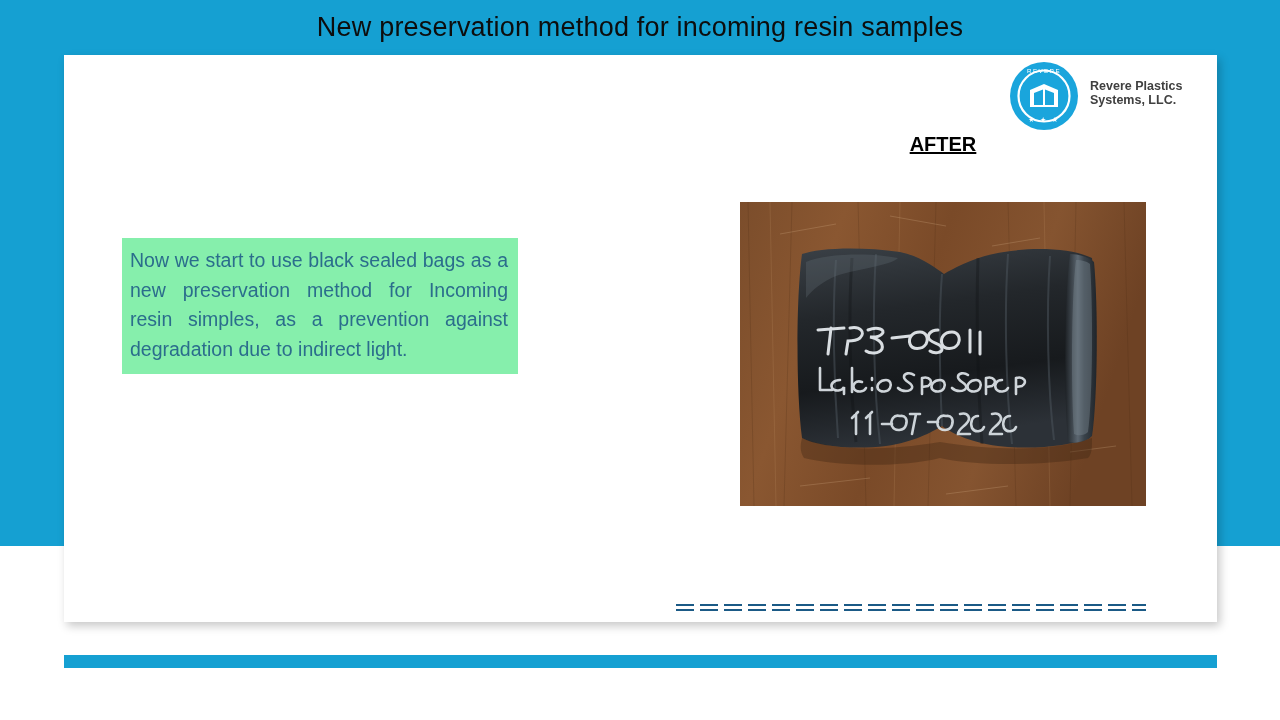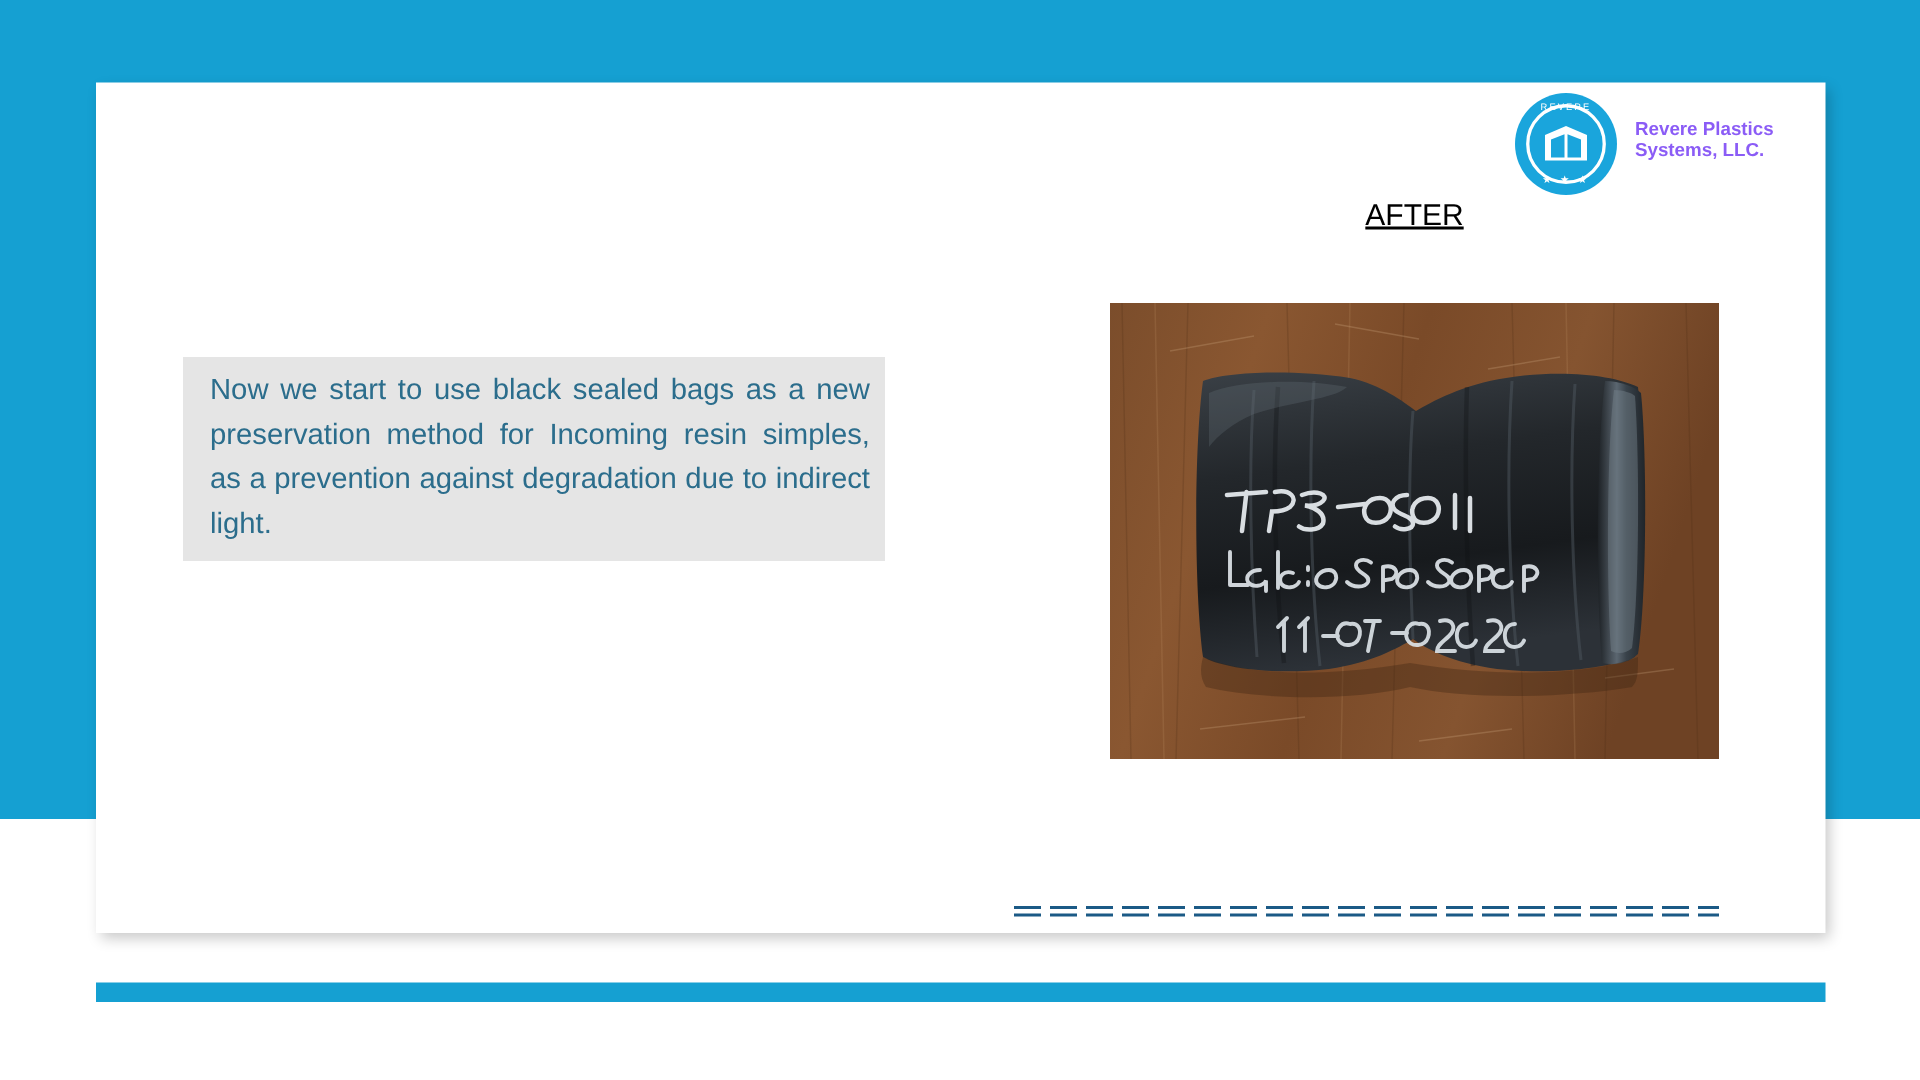--- a/index.html
+++ b/index.html
@@ -79,48 +79,48 @@
     height: 68px;
     border-radius: 50%;
     background: #1aa5dc;
   }
   .logo-text {
     position: absolute;
     left: 80px;
     top: 17px;
     font-size: 12.5px;
     font-weight: bold;
-    color: #8b5cf6;
+    color: #404040;
     line-height: 14px;
     white-space: pre-line;
   }
 
   
   .after-heading {
     position: absolute;
     left: 740px;
     top: 133px;
     width: 406px;
     text-align: center;
     font-size: 20px;
-    font-weight: normal;
+    font-weight: bold;
     color: #000000;
     text-decoration: underline;
   }
 
   
   .text-box {
     position: absolute;
     left: 122px;
     top: 238px;
-    width: 468px;
+    width: 396px;
     min-height: 126px;
-    background: #e5e5e5;
+    background: #86efac;
     box-sizing: border-box;
-    padding: 8px 10px 10px 18px;
+    padding: 8px 10px 10px 8px;
   }
   .text-box p {
     margin: 0;
     font-size: 19.5px;
     line-height: 29.5px;
     color: #2b6d8c;
     text-align: justify;
     text-justify: inter-word;
   }
 
@@ -168,20 +168,21 @@
     background: #15a0d2;
   }
 </style>
 </head>
 <body>
 
 <div id="slide">
 
   <div class="top-band"></div>
 
+  <div class="slide-title">New preservation method for incoming resin samples</div>
 
   <div class="card"></div>
 
 
   <div class="logo-wrap">
     <div class="logo-mark">
       <svg width="68" height="68" viewBox="0 0 68 68" aria-hidden="true">
         <circle cx="34" cy="34" r="33" fill="#1aa5dc"></circle>
         <circle cx="34" cy="34" r="25.5" fill="none" stroke="#ffffff" stroke-width="2.2"></circle>
         <path d="M20 28 L34 22 L48 28 L48 45 L20 45 Z" fill="#ffffff"></path>

